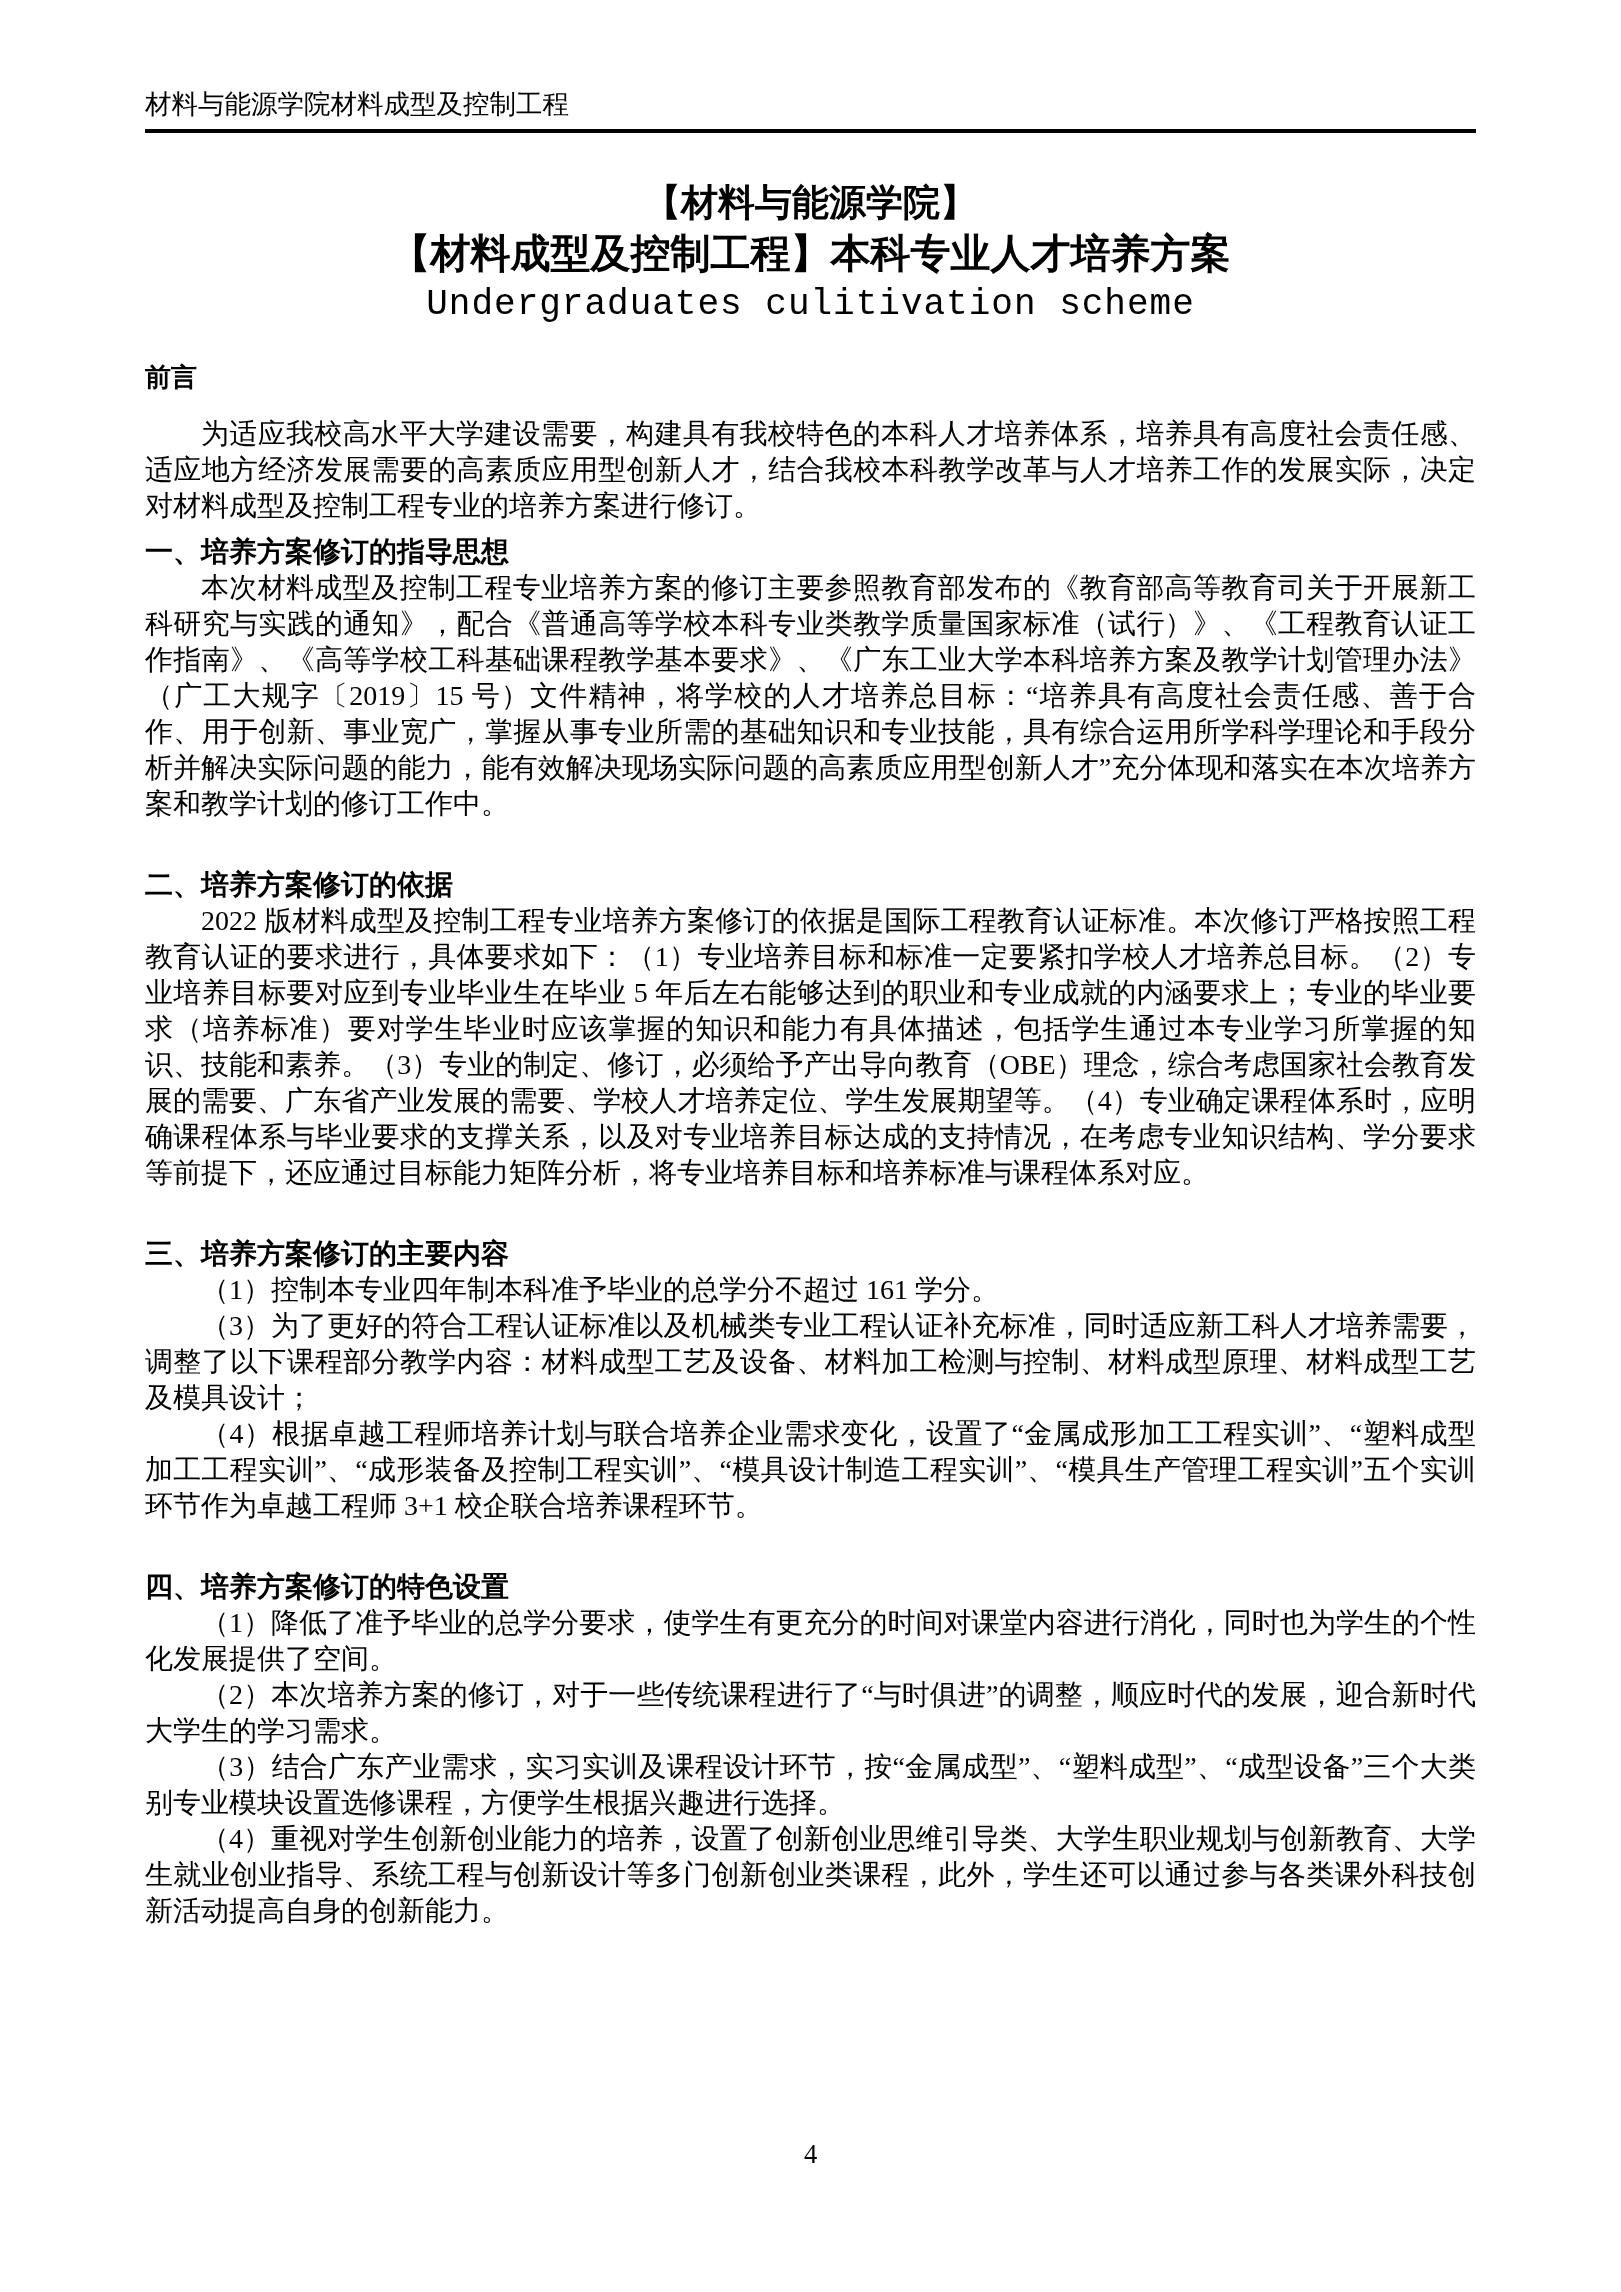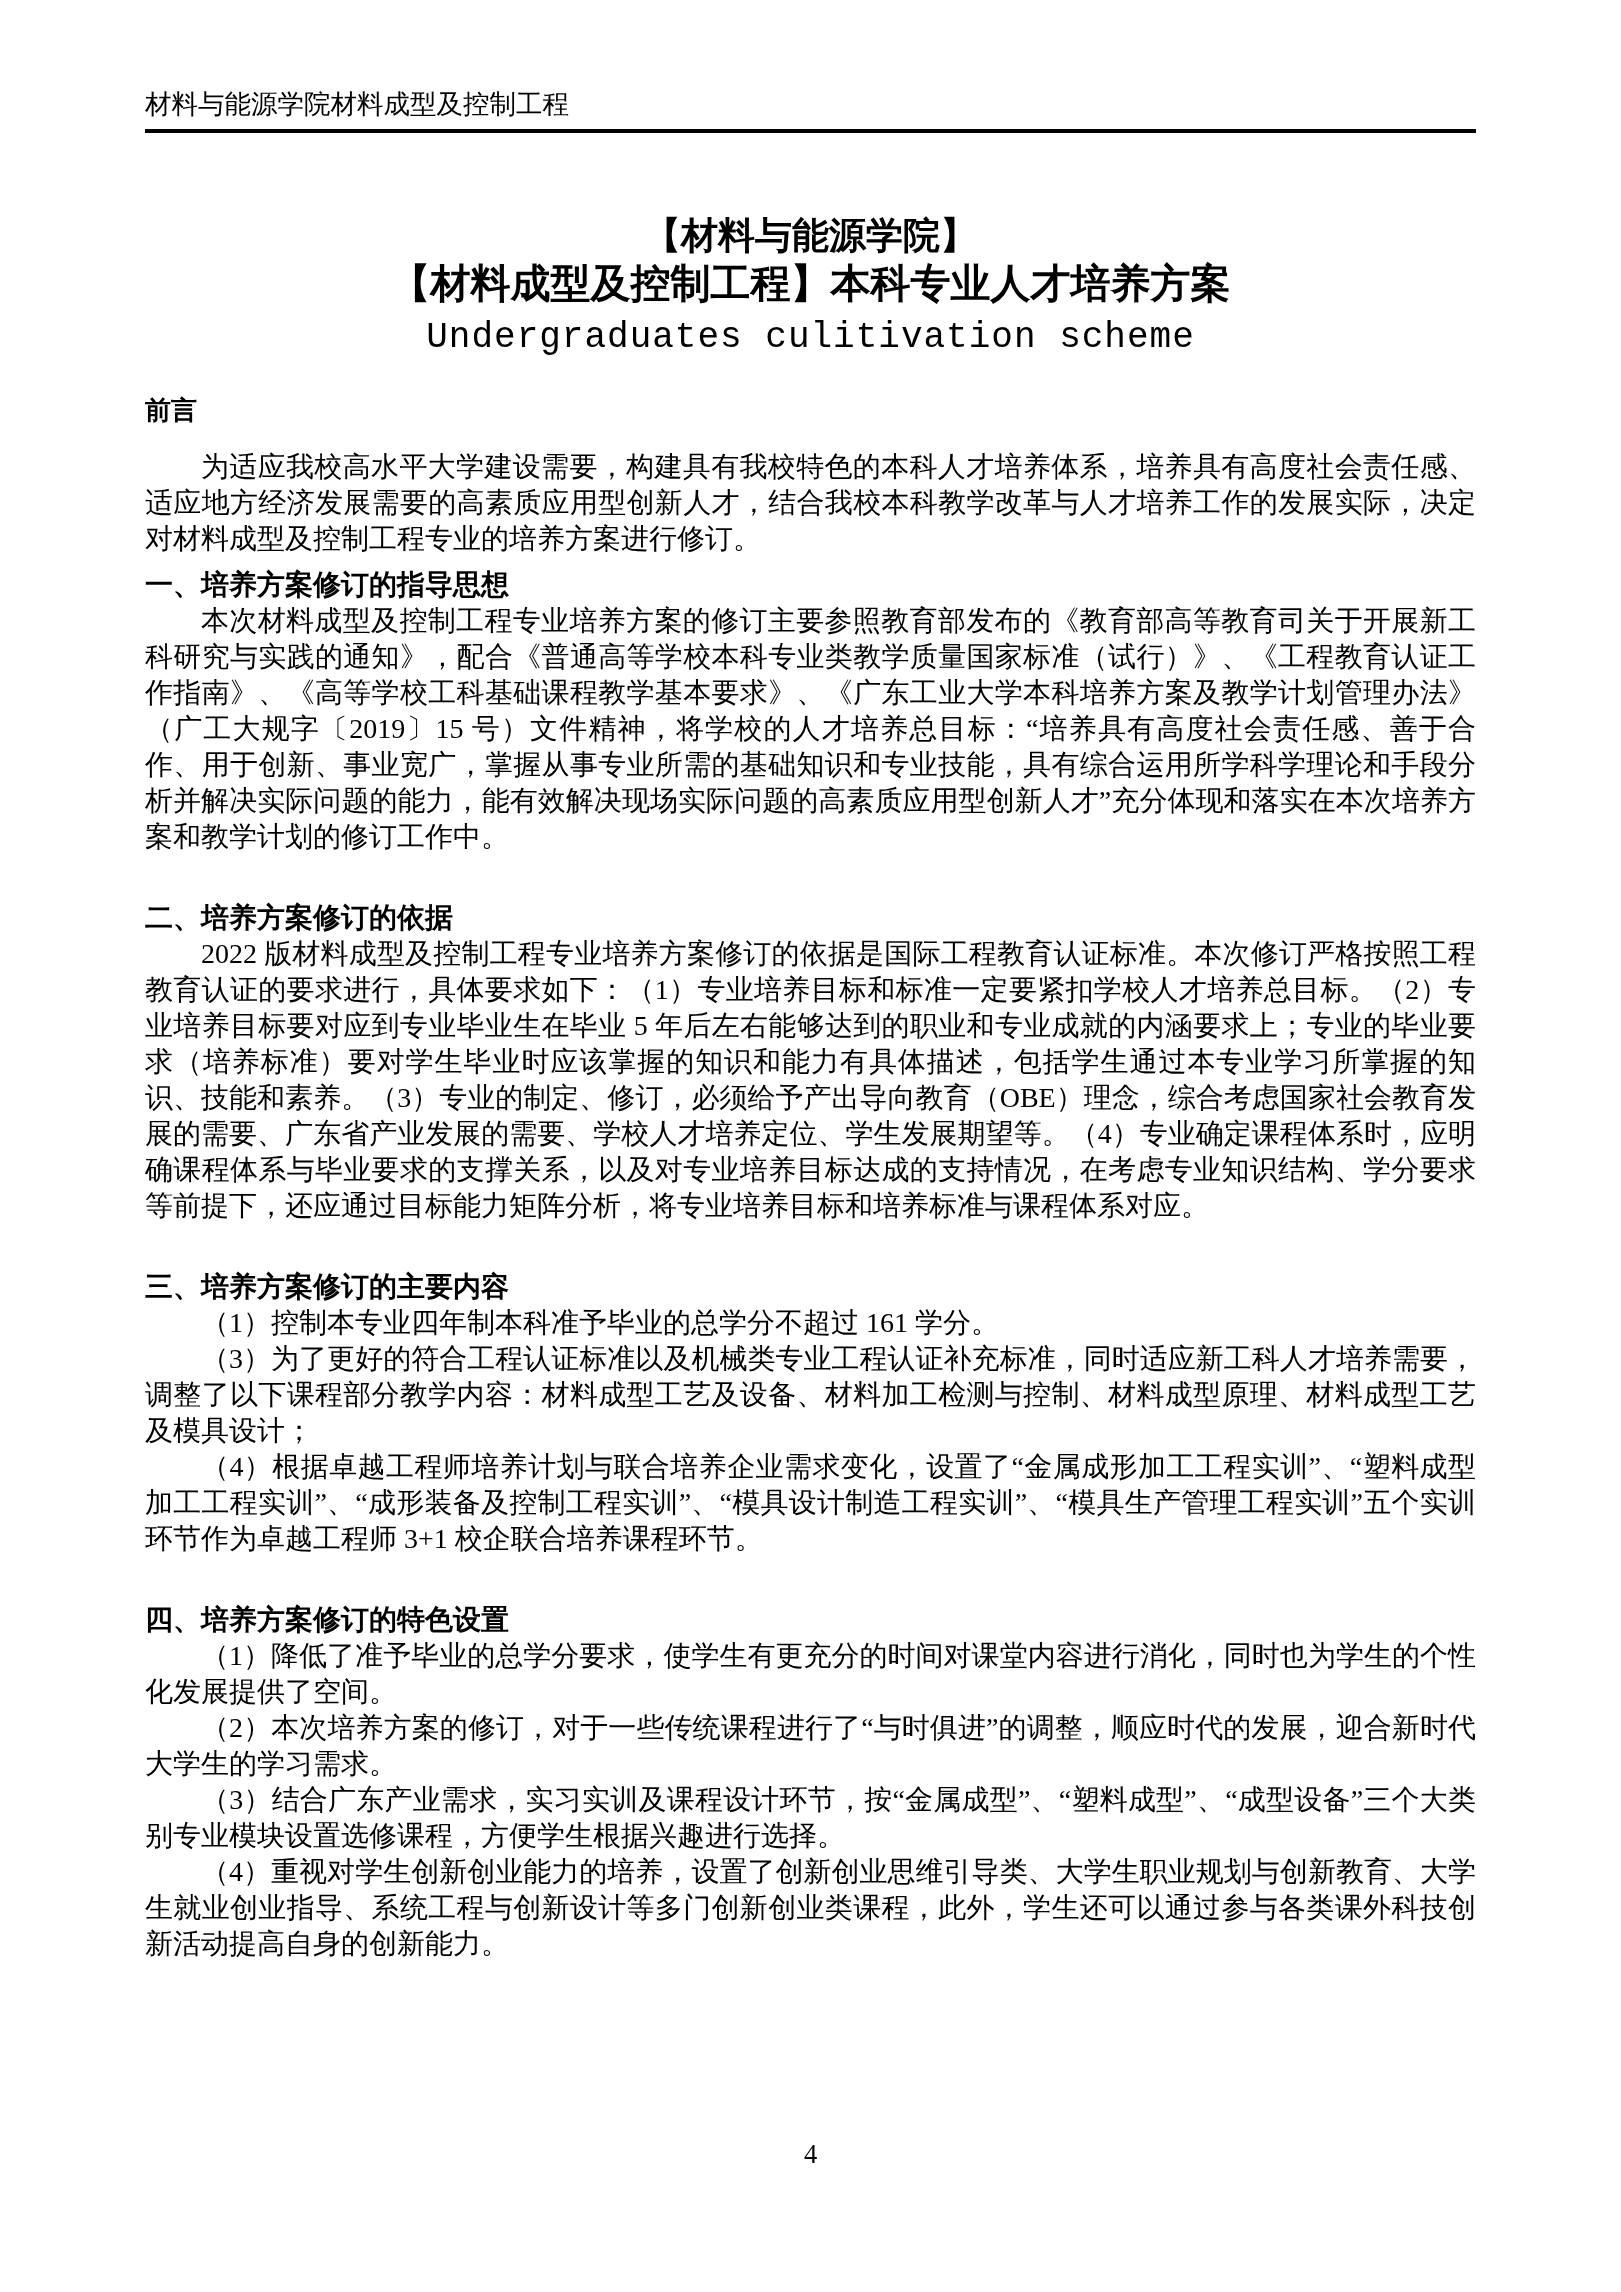--- a/index.html
+++ b/index.html
@@ -22,32 +22,32 @@
   .doc-header {
     padding-top: 88px;
     padding-bottom: 7.8px;
     border-bottom: 4.9px solid #000000;
     font-size: 26.5px;
     line-height: 33px;
     font-family: "Liberation Serif", "DejaVu Serif", serif;
   }
   .title-block {
     text-align: center;
-    margin-top: 78px;
+    margin-top: 45px;
   }
   .title-1 {
     margin: 0;
     font-family: "Liberation Sans", "DejaVu Sans", sans-serif;
     font-weight: bold;
     font-size: 37px;
     line-height: 49px;
   }
   .title-2 {
     margin: 0;
-    font-family: Liberation Mono, monospace;
+    font-family: Liberation Sans, sans-serif;
     font-weight: bold;
     font-size: 40px;
     line-height: 53px;
   }
   .subtitle {
     margin-top: 3.9px;
     font-family: Liberation Mono, monospace;
     font-size: 36px;
     line-height: 41px;
     letter-spacing: 1px;

